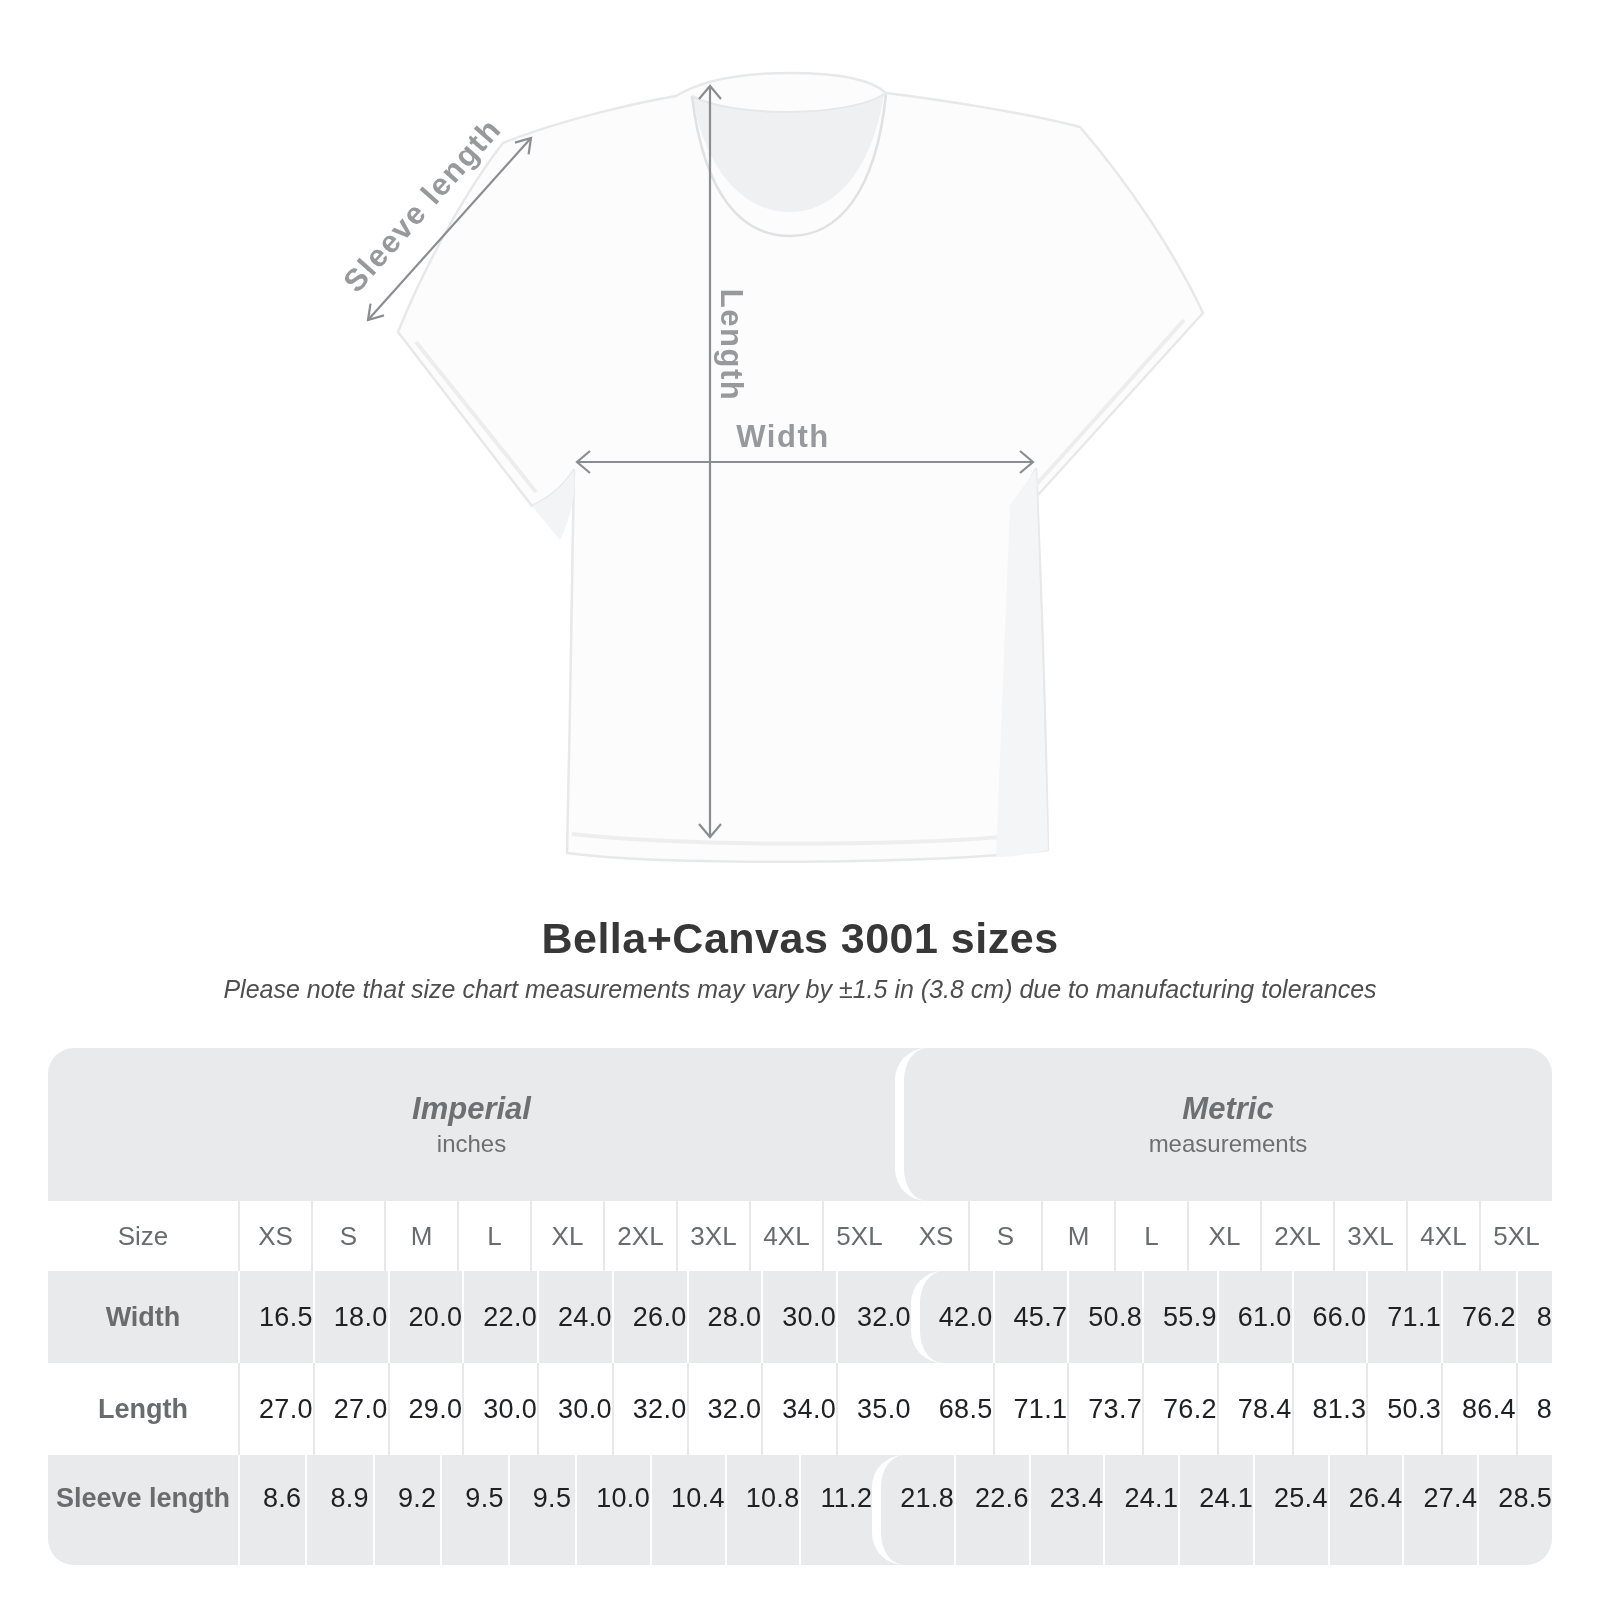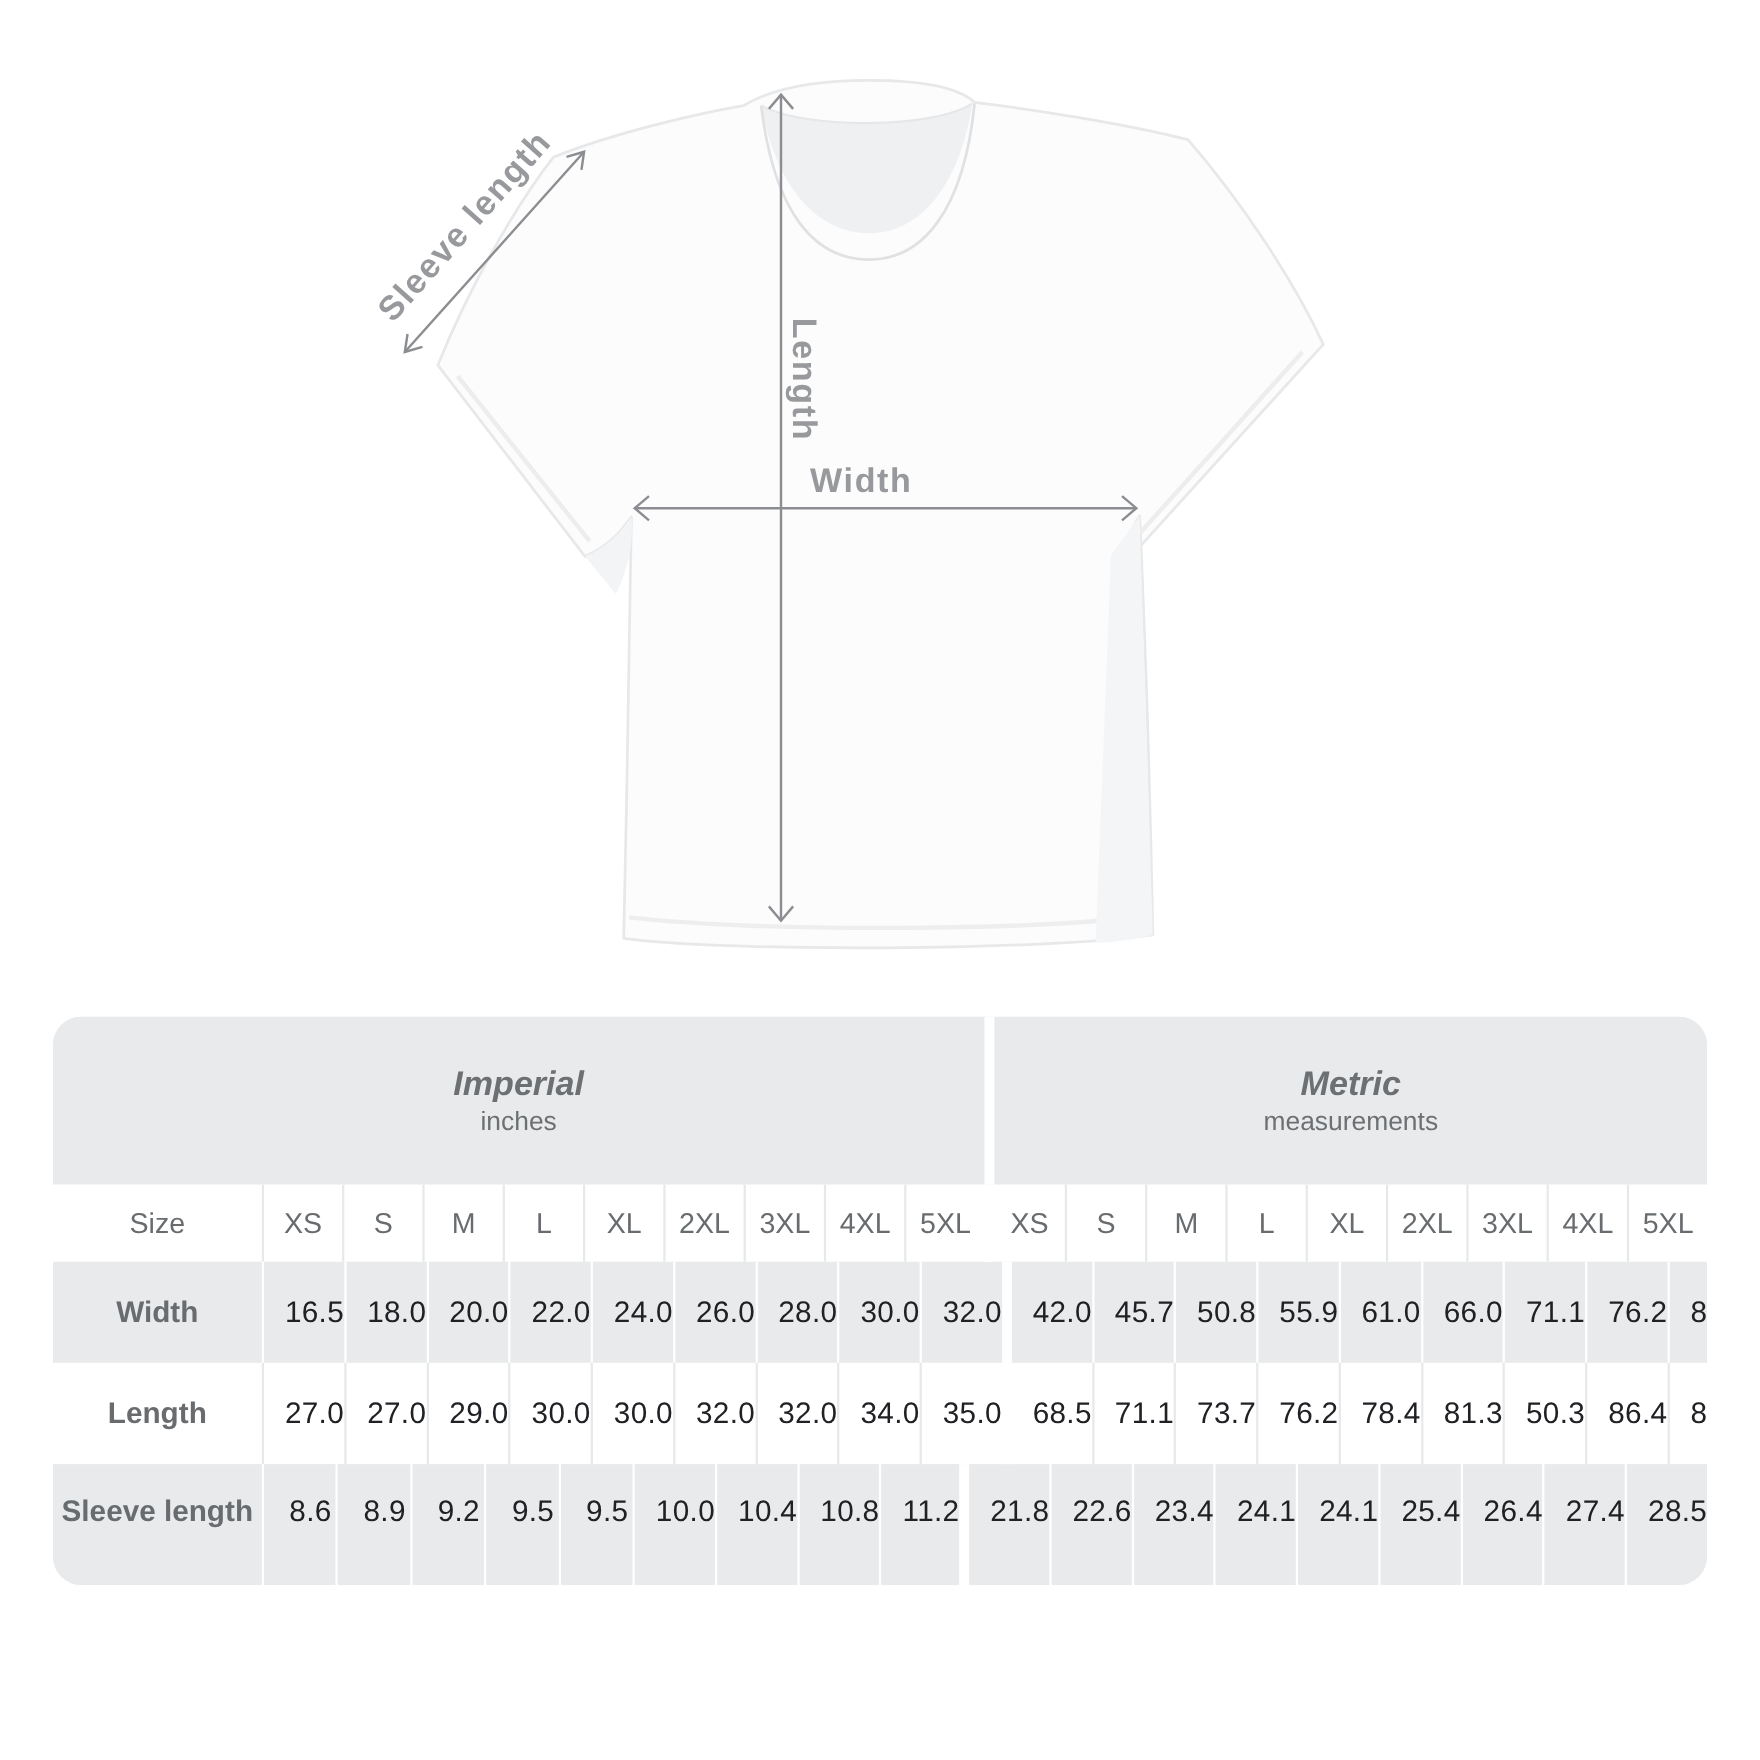--- a/index.html
+++ b/index.html
@@ -17,21 +17,21 @@
   h1.chart-title{margin:0;font-size:43px;font-weight:bold;color:#373737;letter-spacing:.5px;}
   .chart-note{margin-top:12px;font-size:25px;font-style:italic;color:#4e4e4e;}
 
   
   .stable{margin:44px 48px 0;border-radius:26px;overflow:hidden;}
   .trow{display:grid;grid-template-columns:190px repeat(18,1fr);}
   .shade{background:#e9eaeb;--div:#ffffff;}
   .plain{background:#ffffff;--div:#e7e8e9;}
   .cell{display:flex;align-items:center;justify-content:center;box-sizing:border-box;}
   .trow .cell + .cell{border-left:2px solid var(--div);}
-  .cell.grp{border-left:9px solid #ffffff !important;}
+  .cell.grp{border-left:9px solid #ffffff !important;border-radius:32px;}
   .band .cell{height:153px;flex-direction:column;gap:3px;border-left:none;}
   .span10{grid-column:span 10;}
   .span9{grid-column:span 9;}
   .hdr .cell{height:70px;}
   .datarow .cell{height:92px;}
   .lastrow .cell{height:110px;align-items:flex-start;padding-top:28px;}
   .gname{font-weight:bold;font-style:italic;font-size:31px;color:#6d7073;}
   .gunit{font-size:24px;color:#6d7073;}
   .szhd{font-weight:normal;font-size:26px;color:#696c6f;}
   .rowlbl{font-weight:bold;font-size:27px;color:#696c6f;}
@@ -88,20 +88,24 @@
       <path class="mline" d="M699,824 L710,837 L721,824"></path>
       <text class="mlabel" transform="translate(721,345) rotate(90)" text-anchor="middle">Length</text>
 
       <path class="mline" d="M577,462 L1033,462"></path>
       <path class="mline" d="M590,451 L577,462 L590,473"></path>
       <path class="mline" d="M1020,451 L1033,462 L1020,473"></path>
       <text class="mlabel" x="783" y="447" text-anchor="middle">Width</text>
     </g>
   </svg>
 
+  <div class="title-wrap">
+    <h1 class="chart-title">Bella+Canvas 3001 sizes</h1>
+    <div class="chart-note">Please note that size chart measurements may vary by ±1.5 in (3.8 cm) due to manufacturing tolerances</div>
+  </div>
 
   <div class="stable">
 
     <div class="trow shade band">
       <div class="cell span10">
         <div class="gname">Imperial</div>
         <div class="gunit">inches</div>
       </div>
       <div class="cell span9 grp">
         <div class="gname">Metric</div>

